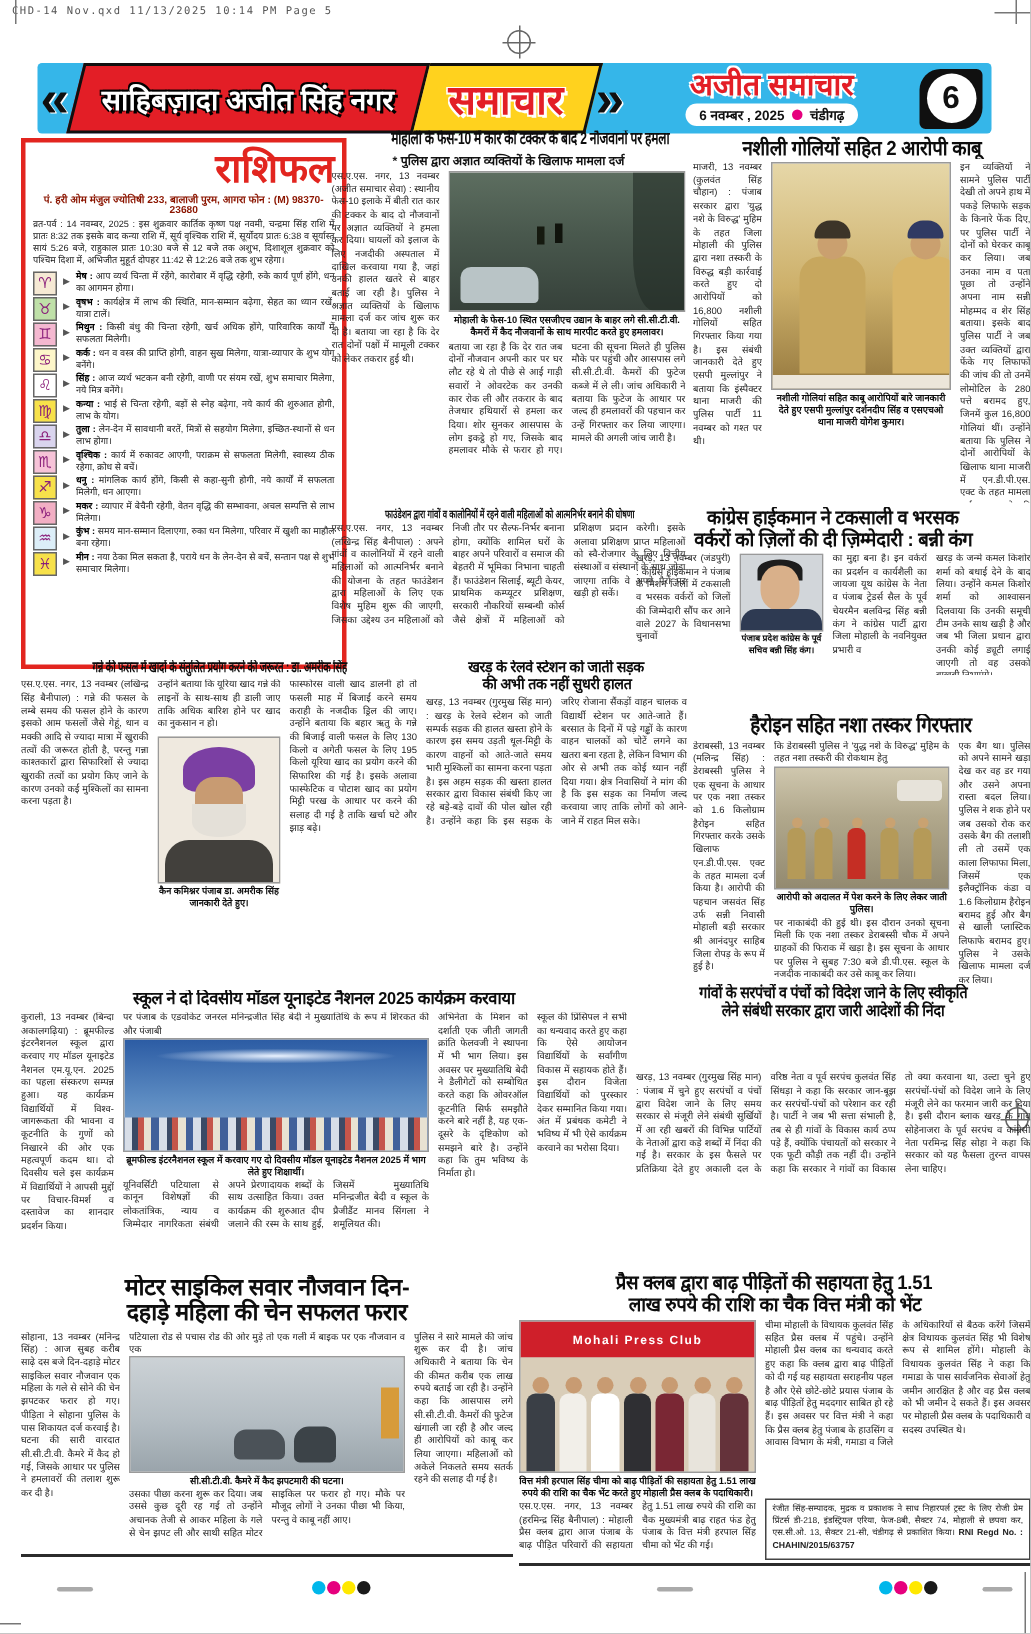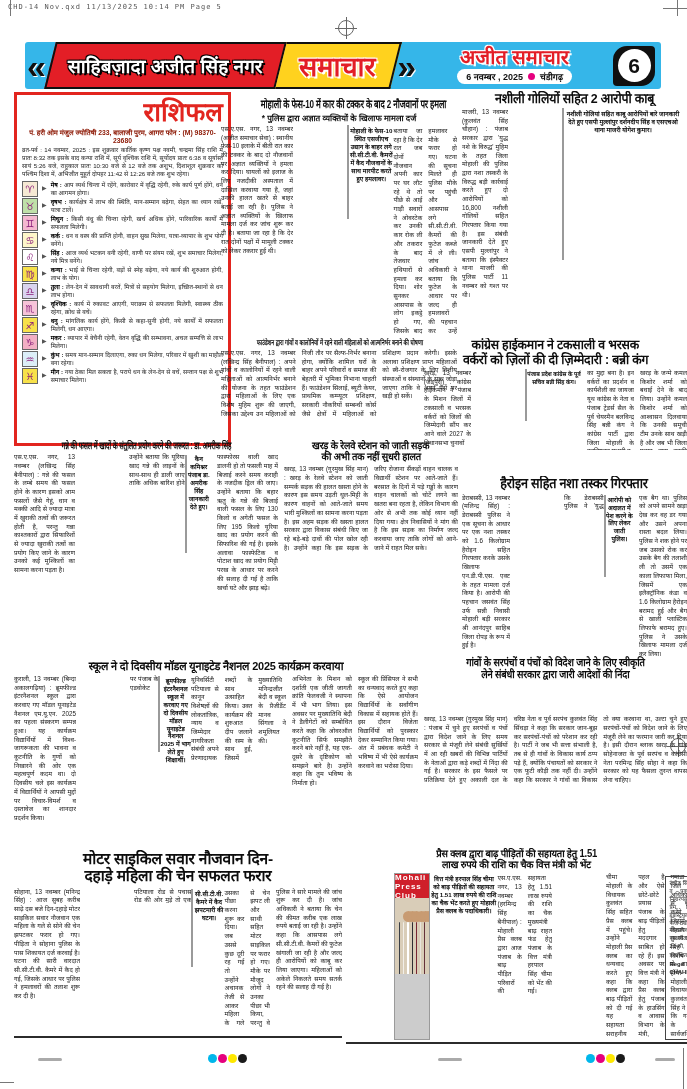--- a/index.html
+++ b/index.html
@@ -53,21 +53,21 @@
   .hl{font-weight:800;color:#0d0d0d;text-align:center;line-height:1.12;letter-spacing:-0.2px;overflow:hidden;}
   .sq{display:inline-block;white-space:nowrap;transform:scaleX(var(--sx,1));transform-origin:center;}
   .sub{font-weight:700;text-align:center;color:#111;overflow:hidden;}
   .cols{display:flex;gap:6px;flex:1;min-height:0;}
   .col{flex:1;min-width:0;overflow:hidden;}
   .body{font-size:6.3px;line-height:1.38;text-align:justify;color:#222;}
   .c2{column-count:2;column-gap:6px;height:100%;}
   .c3{column-count:3;column-gap:6px;height:100%;}
   .cap{font-size:6.2px;font-weight:700;text-align:center;line-height:1.28;color:#0c0c0c;margin-top:2px;}
   .photo{position:relative;overflow:hidden;border:1px solid #9a9a9a;background:#ccc;}
-  .midwrap{display:flex;flex-direction:row;min-width:0;overflow:hidden;margin-left:48px;}
+  .midwrap{display:flex;flex-direction:column;min-width:0;overflow:hidden;}
   
   .ph-cctv1{background:linear-gradient(180deg,#5d6e60 0%,#49584d 45%,#36413a 100%);}
   .ph-cctv1 .car{position:absolute;left:7px;bottom:5px;width:52px;height:24px;background:#b9c4c6;border-radius:7px 10px 3px 3px;}
   .ph-cctv1 .tree{position:absolute;right:0;top:0;width:34px;height:100%;background:#222c24;opacity:.6;border-radius:0 0 0 40%;}
   .ph-cctv1 .fig{position:absolute;left:58px;top:36px;width:5px;height:12px;background:#15190f;}
   .ph-cctv1 .fig2{position:absolute;left:70px;top:34px;width:5px;height:13px;background:#10130c;}
   .ph-police{background:linear-gradient(180deg,#e6d7a8 0%,#cdb06a 55%,#96793f 100%);}
   .cop{position:absolute;bottom:10px;width:44px;height:78px;background:#c7a75e;border-radius:14px 14px 0 0;}
   .cop::before{content:"";position:absolute;top:-18px;left:12px;width:20px;height:20px;border-radius:50%;background:#caa06f;}
   .cop::after{content:"";position:absolute;top:-24px;left:10px;width:24px;height:12px;border-radius:12px 12px 2px 2px;}
@@ -204,21 +204,21 @@
           <span class="sign-text"><b>कुंभ :</b> <span>समय मान-सम्मान दिलाएगा, रुका धन मिलेगा, परिवार में खुशी का माहौल बना रहेगा।</span></span>
         </div>
       <div class="sign">
           <span class="sign-ico" style="background:#f7e14a">♓</span>
           <span class="sign-arrow">▶</span>
           <span class="sign-text"><b>मीन :</b> <span>नया ठेका मिल सकता है, पराये धन के लेन-देन से बचें, सन्तान पक्ष से शुभ समाचार मिलेगा।</span></span>
         </div>
     </div>
   </div>
 
-  <div class="abs art" style="left:221px;top:98px;width:236px;height:244px;">
+  <div class="abs art" style="left:221px;top:87px;width:236px;height:244px;">
     <div class="hl" style="font-size:11.5px;"><span class="sq" style="--sx:.7;">मोहाली के फेस-10 में कार की टक्कर के बाद 2 नौजवानों पर हमला</span></div>
     <div class="sub" style="font-size:8.2px;margin:1px 0 2px;">* पुलिस द्वारा अज्ञात व्यक्तियों के खिलाफ मामला दर्ज</div>
     <div class="cols">
       <div class="col body" style="flex:0 0 72px;">एस.ए.एस. नगर, 13 नवम्बर (अजीत समाचार सेवा) : स्थानीय फेस-10 इलाके में बीती रात कार की टक्कर के बाद दो नौजवानों पर अज्ञात व्यक्तियों ने हमला कर दिया। घायलों को इलाज के लिए नजदीकी अस्पताल में दाखिल करवाया गया है, जहां उनकी हालत खतरे से बाहर बताई जा रही है। पुलिस ने अज्ञात व्यक्तियों के खिलाफ मामला दर्ज कर जांच शुरू कर दी है। बताया जा रहा है कि देर रात दोनों पक्षों में मामूली टक्कर को लेकर तकरार हुई थी।</div>
       <div class="midwrap" style="flex:1;">
         <div class="photo ph-cctv1" style="height:92px;">
           <div class="car"></div>
           <div class="tree"></div>
           <div class="fig"></div>
           <div class="fig2"></div>
@@ -347,21 +347,21 @@
         </div>
         <div class="cap">सी.सी.टी.वी. कैमरे में कैद झपटमारी की घटना।</div>
         <div class="body c2" style="flex:1;min-height:0;margin-top:1px;">उसका पीछा करना शुरू कर दिया। जब उससे कुछ दूरी रह गई तो उन्होंने अचानक तेजी से आकर महिला के गले से चेन झपट ली और साथी सहित मोटर साइकिल पर फरार हो गए। मौके पर मौजूद लोगों ने उनका पीछा भी किया, परन्तु वे काबू नहीं आए।</div>
       </div>
       <div class="col body" style="flex:0 0 66px;">पुलिस ने सारे मामले की जांच शुरू कर दी है। जांच अधिकारी ने बताया कि चेन की कीमत करीब एक लाख रुपये बताई जा रही है। उन्होंने कहा कि आसपास लगे सी.सी.टी.वी. कैमरों की फुटेज खंगाली जा रही है और जल्द ही आरोपियों को काबू कर लिया जाएगा। महिलाओं को अकेले निकलते समय सतर्क रहने की सलाह दी गई है।</div>
     </div>
   </div>
   <div class="abs rule" style="left:14px;top:1036px;width:328px;height:2px;"></div>
 
   <div class="abs art" style="left:346px;top:848px;width:341px;height:192px;">
-    <div class="hl" style="font-size:10px;"><span class="sq" style="--sx:.95;">प्रैस क्लब द्वारा बाढ़ पीड़ितों की सहायता हेतु 1.51</span><br><span class="sq" style="--sx:.95;">लाख रुपये की राशि का चैक वित्त मंत्री को भेंट</span></div>
+    <div class="hl" style="font-size:13px;"><span class="sq" style="--sx:.95;">प्रैस क्लब द्वारा बाढ़ पीड़ितों की सहायता हेतु 1.51</span><br><span class="sq" style="--sx:.95;">लाख रुपये की राशि का चैक वित्त मंत्री को भेंट</span></div>
     <div class="cols" style="margin-top:3px;">
       <div class="midwrap" style="flex:0 0 158px;">
         <div class="photo ph-press">
           <div class="banner">Mohali Press Club</div>
           <div class="people">
             <div class="pp" style="background:#3a3f46;"></div>
             <div class="pp" style="background:#f2efe9;"></div>
             <div class="pp" style="background:#fff;"></div>
             <div class="pp" style="background:#2f2f33;"></div>
             <div class="pp" style="background:#7a2734;"></div>

